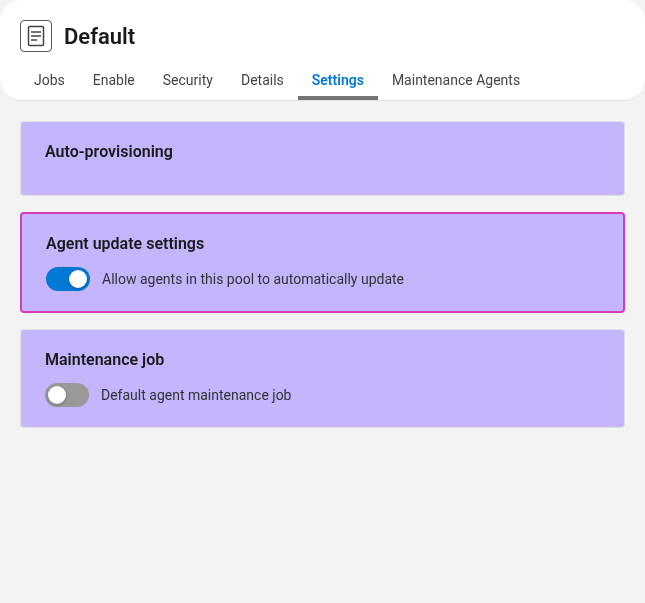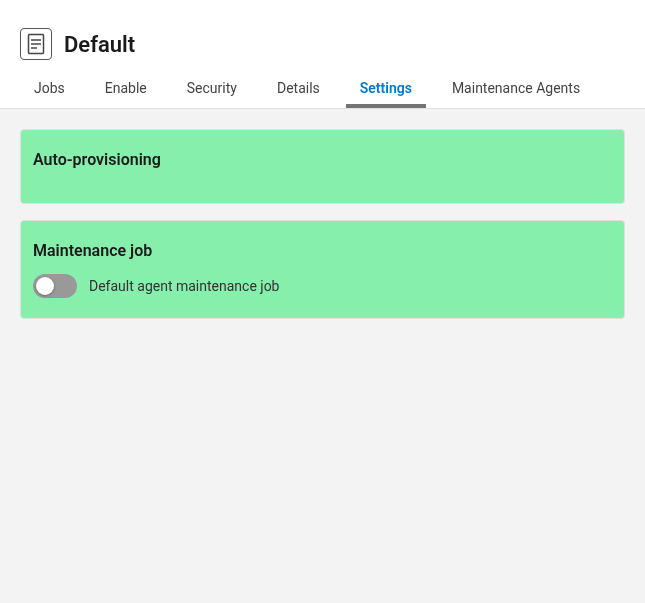--- a/index.html
+++ b/index.html
@@ -6,22 +6,23 @@
     body {
       font-family: -apple-system, BlinkMacSystemFont, 'Segoe UI', Roboto, sans-serif;
       background: #f3f3f3;
       width: 645px;
       min-height: 603px;
       color: #1a1a1a;
     }
 
     .header {
       background: #fff;
-      padding: 28px 20px 0 20px;
+      padding: 20px 20px 0 20px;
       border-bottom: 1px solid #e0e0e0;
+      border-radius: 21px;
     }
 
     .title-row {
       display: flex;
       align-items: center;
       gap: 12px;
       margin-bottom: 12px;
     }
 
     .pool-icon {
@@ -36,21 +37,21 @@
     }
 
     .pool-title {
       font-size: 22px;
       font-weight: 600;
       color: #1a1a1a;
     }
 
     .nav-tabs {
       display: flex;
-      gap: 12px;
+      gap: 0;
       list-style: none;
     }
 
     .nav-tab {
       padding: 8px 14px;
       font-size: 14px;
       color: #444;
       cursor: pointer;
       border-bottom: 2px solid transparent;
       white-space: nowrap;
@@ -64,24 +65,24 @@
     }
 
     .content {
       padding: 20px 20px;
       display: flex;
       flex-direction: column;
       gap: 16px;
     }
 
     .card {
-      background: #86efac;
+      background: #c4b5fd;
       border-radius: 4px;
       border: 1px solid #e0e0e0;
-      padding: 20px 12px;
+      padding: 20px 24px;
     }
 
     .card.highlighted {
       border: 2px solid #d63bb8;
     }
 
     .card-title {
       font-size: 16px;
       font-weight: 600;
       color: #1a1a1a;
@@ -172,20 +173,32 @@
     <li class="nav-tab">Maintenance Agents</li>
   </ul>
 </div>
 
 <div class="content">
 
   <div class="card">
     <div class="card-title">Auto-provisioning</div>
   </div>
 
+  <div class="card highlighted">
+    <div class="card-title">Agent update settings</div>
+    <div class="toggle-row">
+      <label class="toggle">
+        <input type="checkbox" checked="" style="">
+        <div class="toggle-track on">
+          <div class="toggle-thumb"></div>
+        </div>
+      </label>
+      <span class="toggle-label">Allow agents in this pool to automatically update</span>
+    </div>
+  </div>
 
   <div class="card">
     <div class="card-title">Maintenance job</div>
     <div class="toggle-row">
       <label class="toggle">
         <input type="checkbox" style="">
         <div class="toggle-track off">
           <div class="toggle-thumb"></div>
         </div>
       </label>

